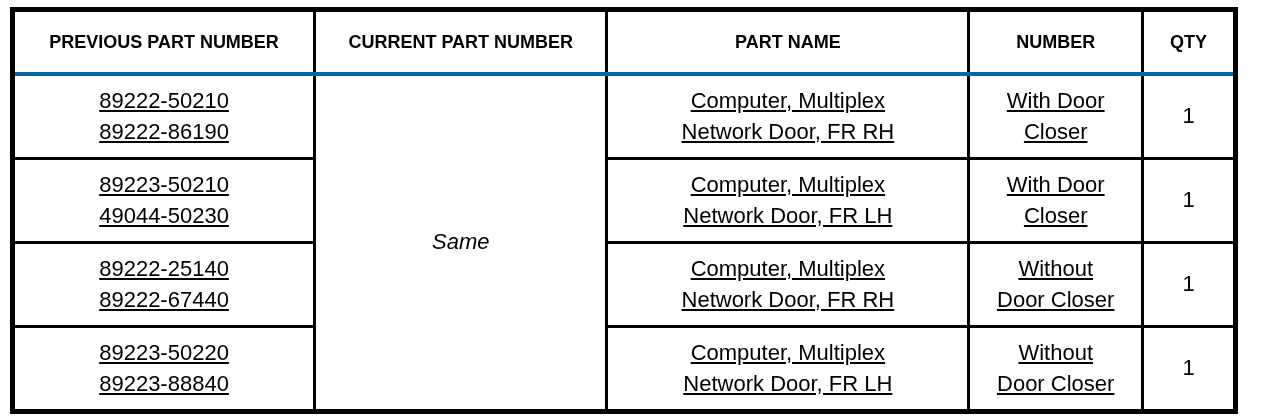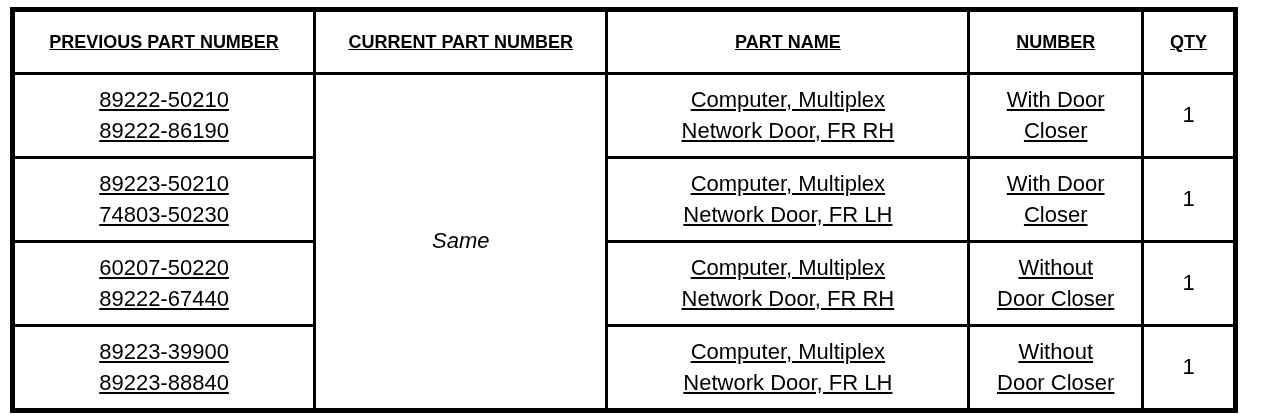--- a/index.html
+++ b/index.html
@@ -30,26 +30,25 @@
   }
   table.parts th,
   table.parts td {
     border: 3px solid #000000;
     text-align: center;
     vertical-align: middle;
     padding: 2px 4px;
     background: #ffffff;
   }
   table.parts thead th {
-    border-bottom: 2px solid #0369a1;
+    border-bottom: 4px solid #0369a1;
     font-weight: bold;
     font-size: 18px;
     line-height: 1.25;
     height: 56px;
-    text-decoration: underline;
   }
   table.parts tbody td {
     font-size: 22px;
     line-height: 1.4;
     height: 77px;
     font-weight: normal;
   }
   td.same-cell {
     font-size: 22px;
     font-style: italic;
@@ -95,50 +94,50 @@
         </td>
         <td>
           <span class="line">With Door</span>
           <span class="line">Closer</span>
         </td>
         <td>1</td>
       </tr>
       <tr>
         <td>
           <span class="line">89223-50210</span>
-          <span class="line">74803-50230</span>
+          <span class="line">49044-50230</span>
         </td>
         <td>
           <span class="line">Computer, Multiplex</span>
           <span class="line">Network Door, FR LH</span>
         </td>
         <td>
           <span class="line">With Door</span>
           <span class="line">Closer</span>
         </td>
         <td>1</td>
       </tr>
       <tr>
         <td>
-          <span class="line">60207-50220</span>
+          <span class="line">89222-25140</span>
           <span class="line">89222-67440</span>
         </td>
         <td>
           <span class="line">Computer, Multiplex</span>
           <span class="line">Network Door, FR RH</span>
         </td>
         <td>
           <span class="line">Without</span>
           <span class="line">Door Closer</span>
         </td>
         <td>1</td>
       </tr>
       <tr>
         <td>
-          <span class="line">89223-39900</span>
+          <span class="line">89223-50220</span>
           <span class="line">89223-88840</span>
         </td>
         <td>
           <span class="line">Computer, Multiplex</span>
           <span class="line">Network Door, FR LH</span>
         </td>
         <td>
           <span class="line">Without</span>
           <span class="line">Door Closer</span>
         </td>

